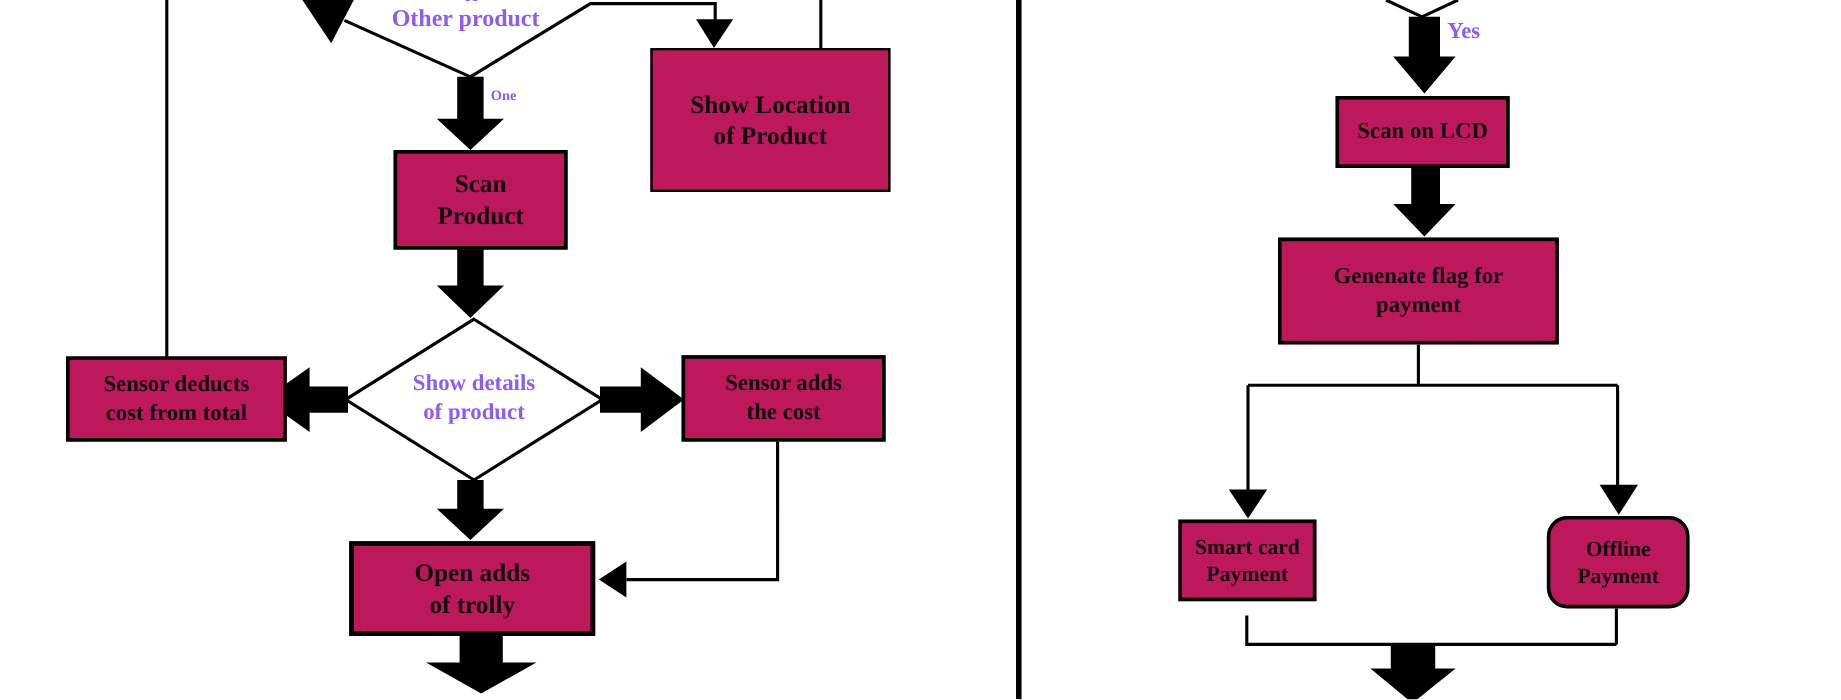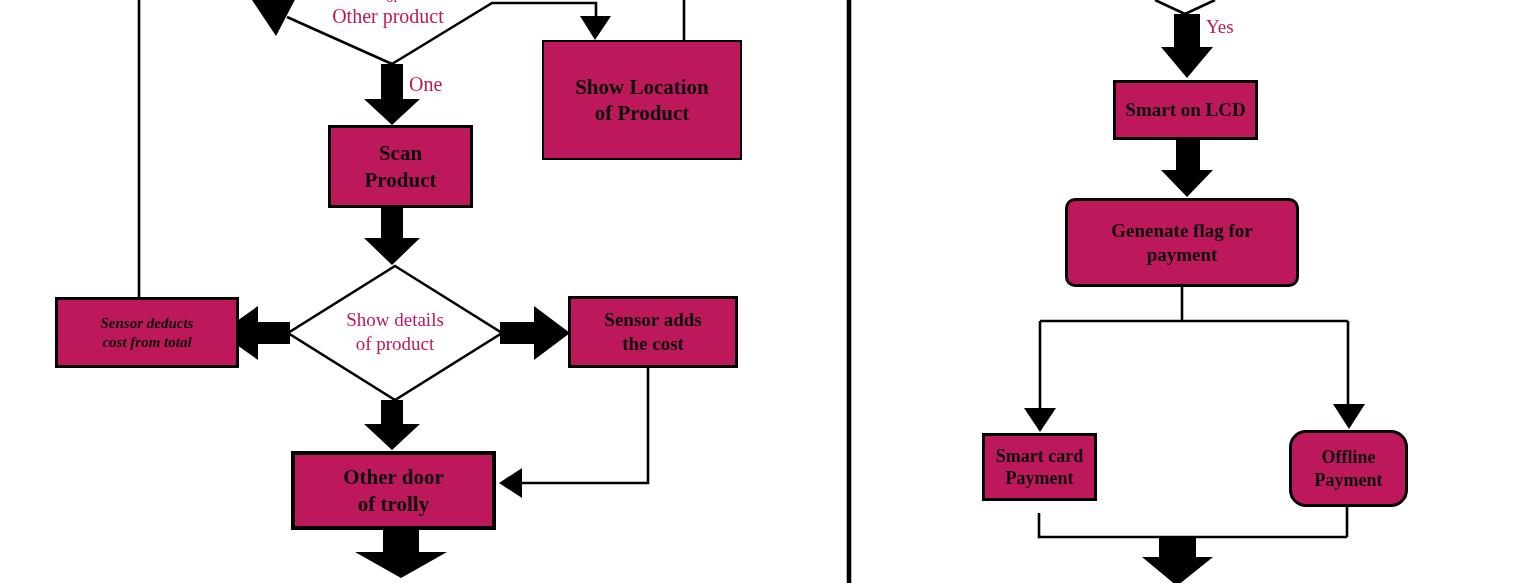--- a/index.html
+++ b/index.html
@@ -18,21 +18,21 @@
   .node{
     position:absolute;z-index:2;
     display:flex;align-items:center;justify-content:center;
     text-align:center;white-space:pre-line;
     background:#be185d;border:3px solid #000;
     box-sizing:border-box;
     font-weight:bold;color:#0d0d0d;line-height:1.25;
   }
   .lbl{
     position:absolute;z-index:3;
-    font-weight:normal;color:#be185d;
+    font-weight:bold;color:#8b5cf6;
     white-space:pre-line;text-align:center;line-height:1.25;
   }
 </style>
 </head>
 <body>
 
 <div id="canvas">
 
   <svg id="connectors" width="1534" height="583" viewBox="0 0 1534 583">
 
@@ -88,42 +88,42 @@
 
     <polygon class="fillblk" points="1159,537 1196,537 1196,557 1213,557 1177,586 1142,557 1159,557"></polygon>
   </svg>
 
   <div class="node" style="left:542px;top:40px;width:200px;height:120px;border-width:2px;font-size:21px;">Show Location
 of Product</div>
 
   <div class="node" style="left:328px;top:125px;width:145px;height:83px;font-size:21px;">Scan
 Product</div>
 
-  <div class="node" style="left:55px;top:297px;width:184px;height:71px;font-size:15px;font-style:italic;">Sensor deducts
+  <div class="node" style="left:55px;top:297px;width:184px;height:71px;font-size:19px;">Sensor deducts
 cost from total</div>
 
   <div class="node" style="left:568px;top:296px;width:170px;height:72px;font-size:19px;">Sensor adds
 the cost</div>
 
-  <div class="node" style="left:291px;top:451px;width:205px;height:79px;border-width:4px;font-size:21px;">Other door
+  <div class="node" style="left:291px;top:451px;width:205px;height:79px;border-width:4px;font-size:21px;">Open adds
 of trolly</div>
 
   <div class="lbl" style="left:320px;top:308px;width:150px;font-size:19px;">Show details
 of product</div>
 
   <div class="lbl" style="left:386px;top:-12px;font-size:15px;">or</div>
   <div class="lbl" style="left:300px;top:4px;width:176px;font-size:20px;">Other product</div>
 
-  <div class="lbl" style="left:409px;top:72px;font-size:20px;">One</div>
+  <div class="lbl" style="left:409px;top:72px;font-size:12px;">One</div>
 
   <div class="lbl" style="left:1206px;top:15px;font-size:19px;">Yes</div>
 
-  <div class="node" style="left:1113px;top:80px;width:145px;height:60px;font-size:19px;">Smart on LCD</div>
+  <div class="node" style="left:1113px;top:80px;width:145px;height:60px;font-size:19px;">Scan on LCD</div>
 
-  <div class="node" style="left:1065px;top:198px;width:234px;height:89px;font-size:19px;border-radius:10px;">Genenate flag for
+  <div class="node" style="left:1065px;top:198px;width:234px;height:89px;font-size:19px;">Genenate flag for
 payment</div>
 
   <div class="node" style="left:982px;top:433px;width:115px;height:68px;font-size:18px;">Smart card
 Payment</div>
 
   <div class="node" style="left:1289px;top:430px;width:119px;height:77px;font-size:18px;border-radius:17px;">Offline
 Payment</div>
 
 </div>
 

